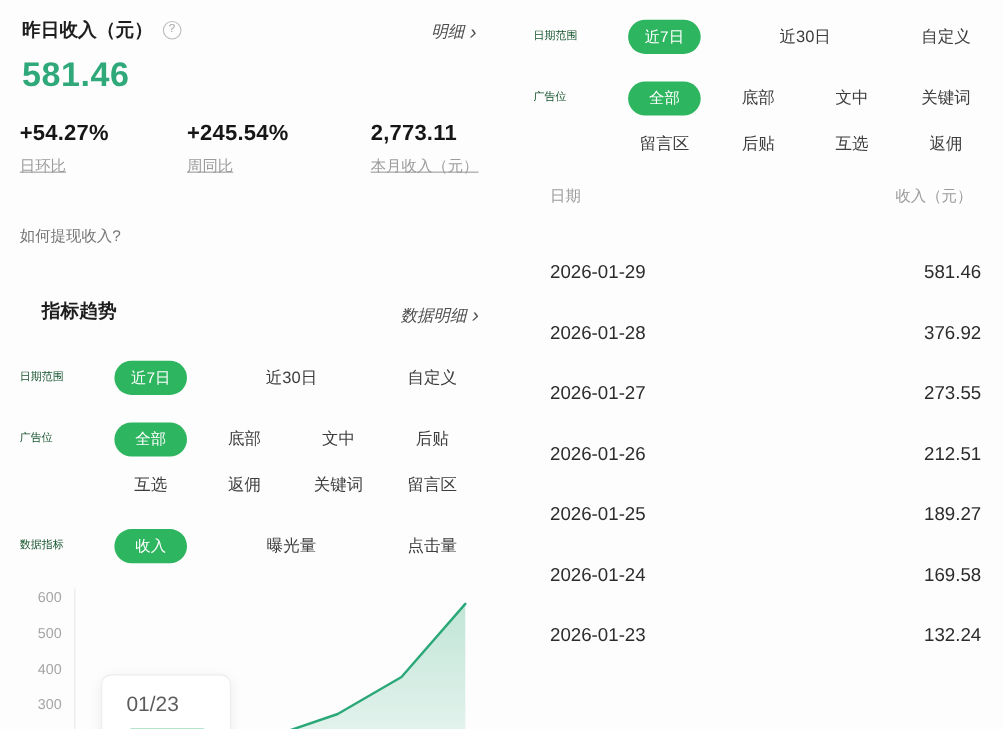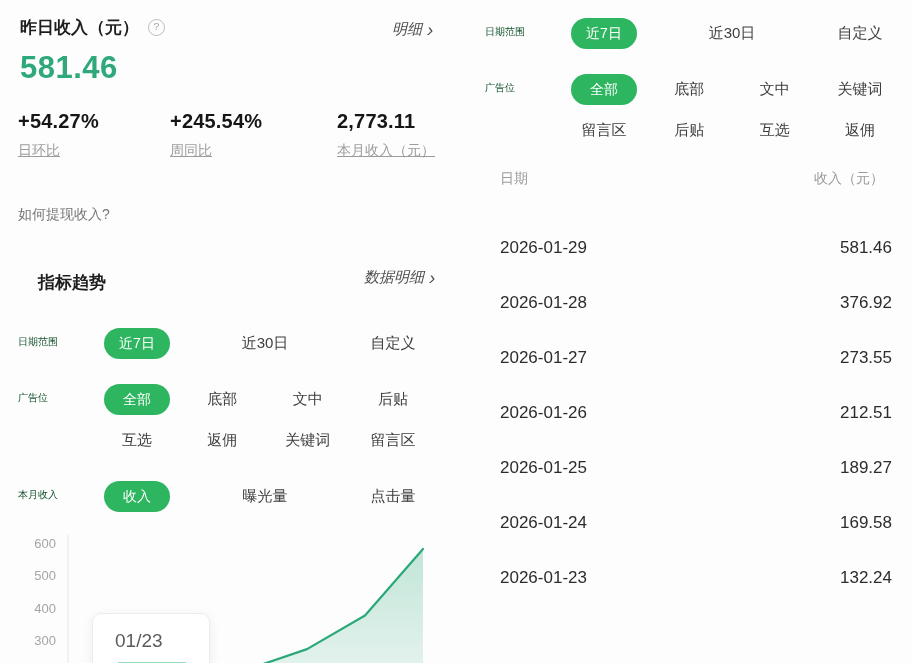--- a/index.html
+++ b/index.html
@@ -98,21 +98,21 @@
       </div>
       <div class="stat">
         <div class="stat-value">2,773.11</div>
         <div class="stat-label">本月收入（元）</div>
       </div>
     </div>
 
   <div class="abs withdraw" style="left:18px;top:206px;">如何提现收入?</div>
 
   <div class="abs card-title" style="left:22px;top:271px;margin-left:16px;">指标趋势</div>
-  <div class="abs detail-link" style="left:364px;top:268px;text-align:right;">
+  <div class="abs detail-link" style="left:364px;top:278px;text-align:right;">
     <span>数据明细</span>
     <span class="chevron">›</span>
   </div>
 
   <div class="abs" style="left:18px;top:328px;width:420px;" id="left-filters">
       <div class="filter-row">
         <div class="filter-label">日期范围</div>
         <div class="filter-options">
           <div class="option-cell">
             <span class="pill">近7日</span>
@@ -148,21 +148,21 @@
           </div>
           <div class="option-cell">
             <span class="option-text">关键词</span>
           </div>
           <div class="option-cell">
             <span class="option-text">留言区</span>
           </div>
         </div>
       </div>
       <div class="filter-row">
-        <div class="filter-label">本月收入</div>
+        <div class="filter-label">数据指标</div>
         <div class="filter-options">
           <div class="option-cell">
             <span class="pill">收入</span>
           </div>
           <div class="option-cell">
             <span class="option-text">曝光量</span>
           </div>
           <div class="option-cell">
             <span class="option-text">点击量</span>
           </div>

